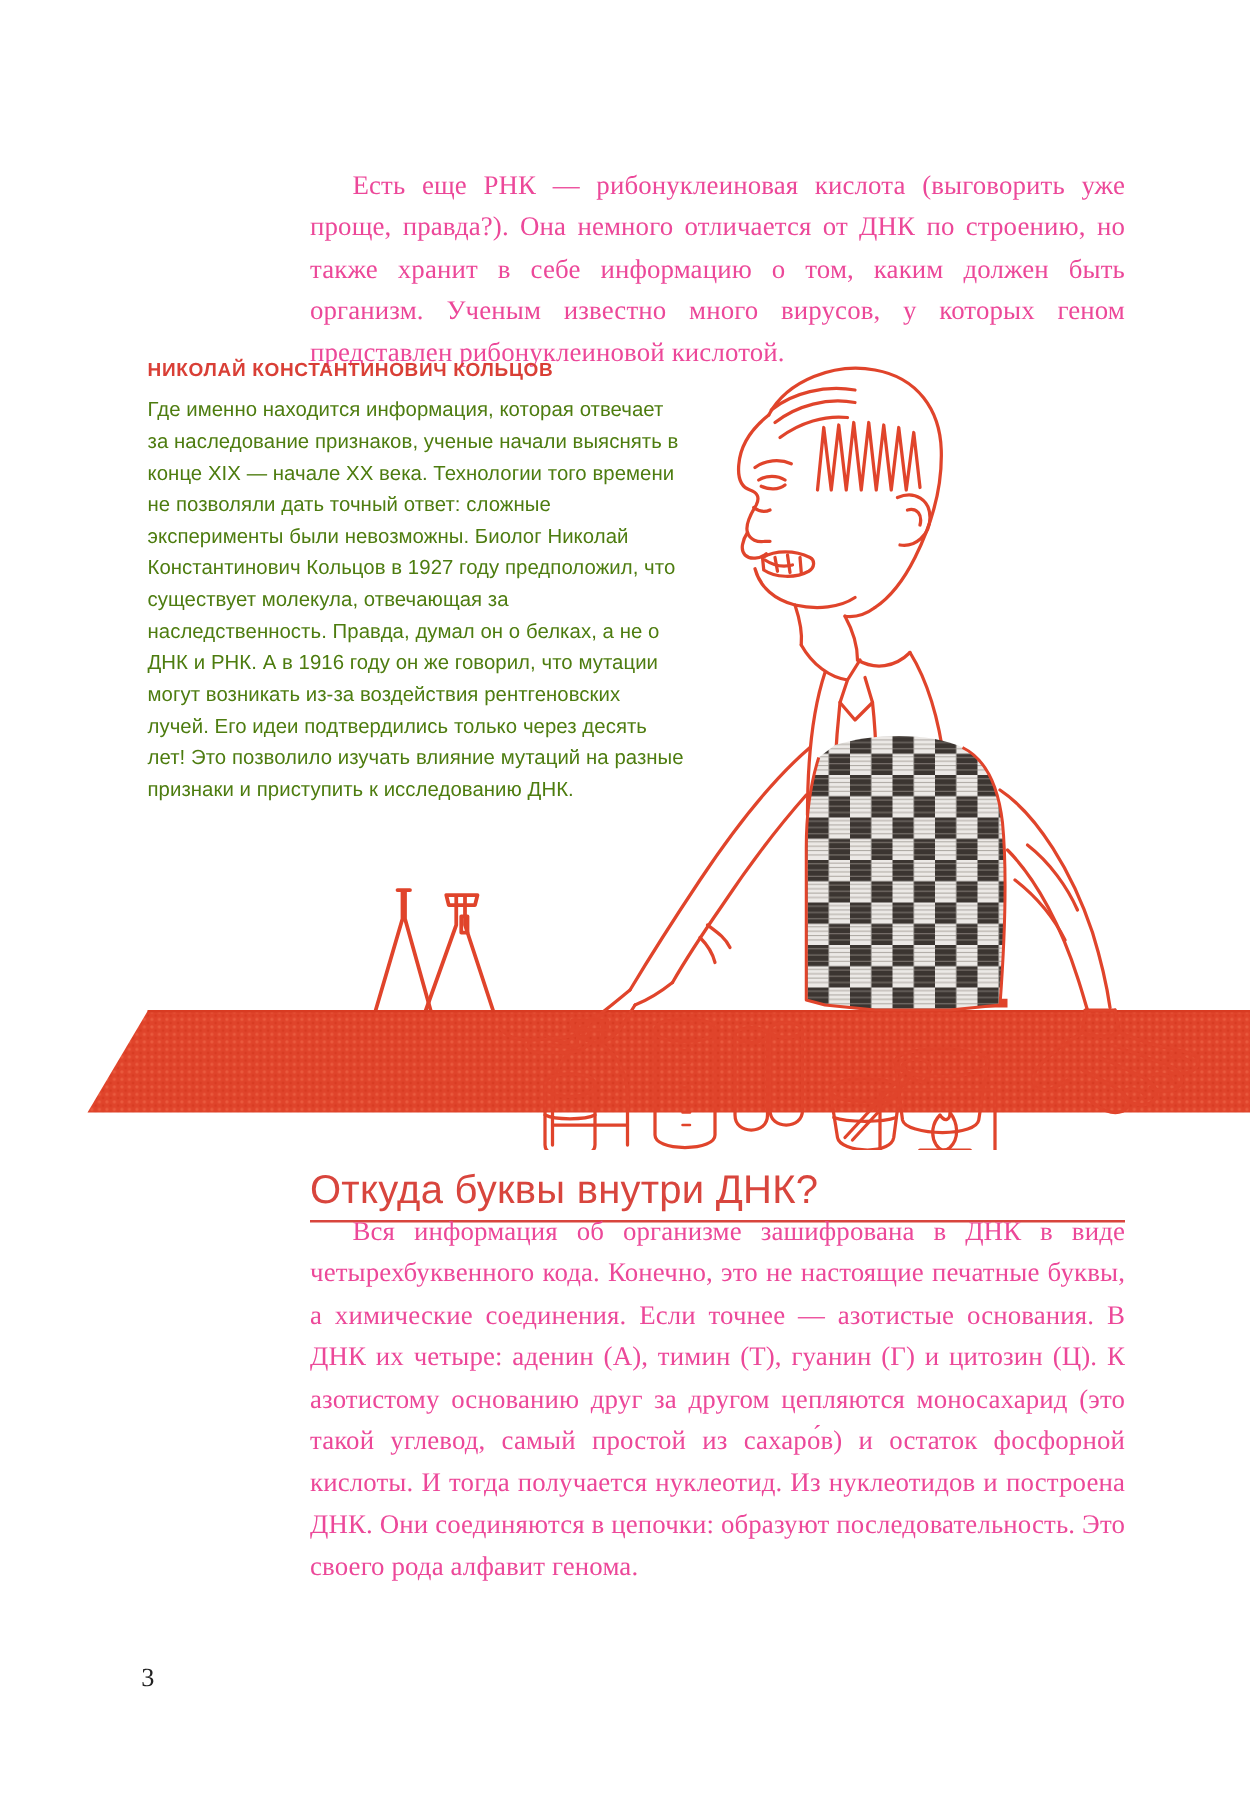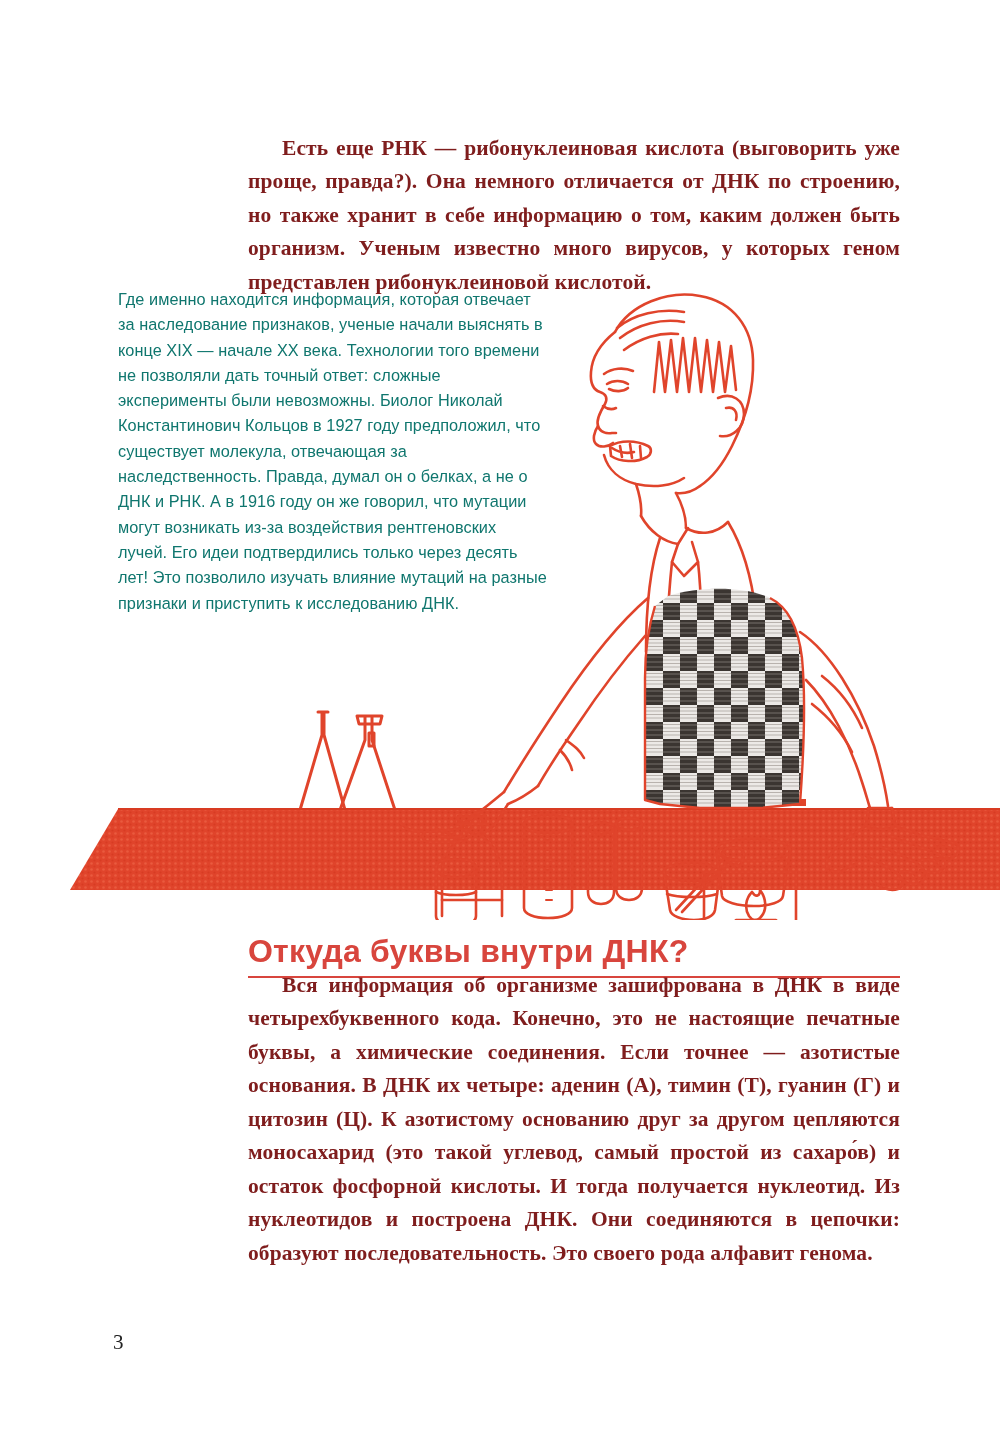--- a/index.html
+++ b/index.html
@@ -12,28 +12,27 @@
     width: 1000px;
     height: 1455px;
     background: #ffffff;
     overflow: hidden;
     font-family: "Liberation Serif", "DejaVu Serif", serif;
   }
 
   
   .body-para {
     position: absolute;
-    color: #7f1d1d;
+    color: #ec4899;
     font-family: "Liberation Serif", "DejaVu Serif", serif;
     font-size: 21.5px;
     line-height: 33.5px;
     text-align: justify;
     text-indent: 34px;
     letter-spacing: 0.1px;
-    font-weight: bold;
   }
   #intro-para {
     left: 248px;
     top: 110px;
     width: 652px;
   }
   #alphabet-para {
     left: 248px;
     top: 947px;
     width: 652px;
@@ -43,21 +42,21 @@
   .section-heading-wrap {
     position: absolute;
     left: 248px;
     top: 932px;
     width: 652px;
   }
   .section-heading {
     color: #d8453d;
     font-family: "Liberation Sans", "DejaVu Sans", sans-serif;
     font-size: 32px;
-    font-weight: 700;
+    font-weight: 400;
     line-height: 38px;
     letter-spacing: 0.2px;
     margin: 0;
     padding: 0 0 6px 0;
   }
   .heading-rule {
     height: 1.6px;
     background: #d8453d;
     width: 100%;
   }
@@ -72,21 +71,21 @@
   .sidebar-title {
     color: #d93f36;
     font-family: "Liberation Sans", "DejaVu Sans", sans-serif;
     font-size: 15.2px;
     font-weight: bold;
     letter-spacing: 0.55px;
     line-height: 20px;
     margin: 0 0 9px 0;
   }
   .sidebar-body {
-    color: #0f766e;
+    color: #4d7c0f;
     font-family: "Liberation Sans", "DejaVu Sans", sans-serif;
     font-size: 16.3px;
     line-height: 25.3px;
     letter-spacing: 0.05px;
     margin: 0;
     white-space: pre-line;
   }
 
   
   .folio {
@@ -385,20 +384,21 @@
                    C 766,618 768,630 760,638
                    C 755,642 752,640 749,636 Z"></path>
 
           <path d="M730,648 L782,648 L776,640 L736,640 Z"></path>
         </g>
       </g>
     </svg>
   </div>
 
   <div class="sidebar">
+    <h2 class="sidebar-title">НИКОЛАЙ КОНСТАНТИНОВИЧ КОЛЬЦОВ</h2>
     <p class="sidebar-body">Где именно находится информация, которая отвечает за наследование признаков, ученые начали выяснять в конце XIX — начале XX века. Технологии того времени не позволяли дать точный ответ: сложные эксперименты были невозможны. Биолог Николай Константинович Кольцов в 1927 году предположил, что существует молекула, отвечающая за наследственность. Правда, думал он о белках, а не о ДНК и РНК. А в 1916 году он же говорил, что мутации могут возникать из-за воздействия рентгеновских лучей. Его идеи подтвердились только через десять лет! Это позволило изучать влияние мутаций на разные признаки и приступить к исследованию ДНК.</p>
   </div>
 
   <div class="section-heading-wrap">
     <h1 class="section-heading">Откуда буквы внутри ДНК?</h1>
     <div class="heading-rule"></div>
   </div>
 
   <p class="body-para" id="alphabet-para">Вся информация об организме зашифрована в ДНК в виде четырехбуквенного кода. Конечно, это не настоящие печатные буквы, а химические соединения. Если точнее — азотистые основания. В ДНК их четыре: аденин (А), тимин (Т), гуанин (Г) и цитозин (Ц). К азотистому основанию друг за другом цепляются моносахарид (это такой углевод, самый простой из сахаро́в) и остаток фосфорной кислоты. И тогда получается нуклеотид. Из нуклеотидов и построена ДНК. Они соединяются в цепочки: образуют последовательность. Это своего рода алфавит генома.</p>
 

